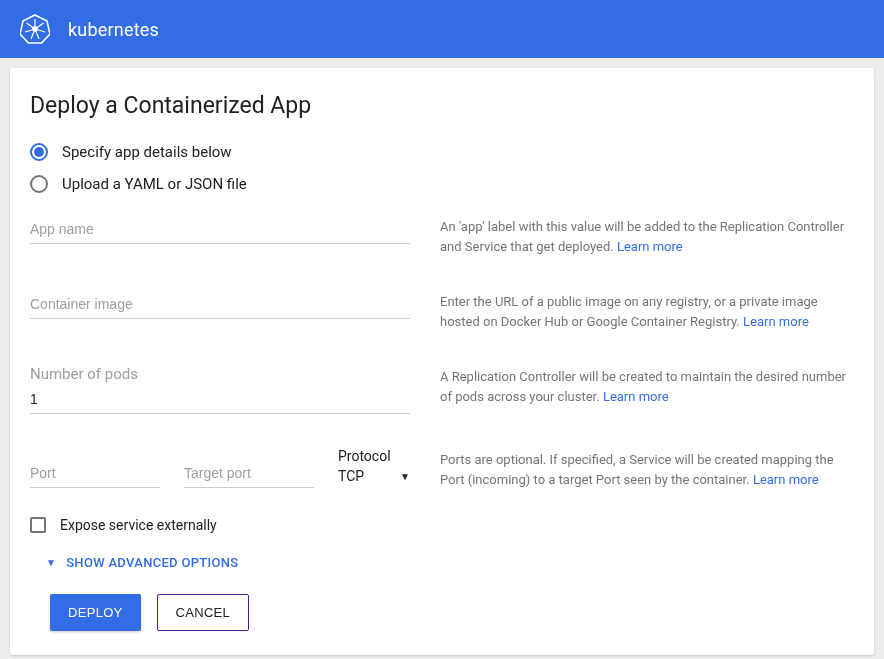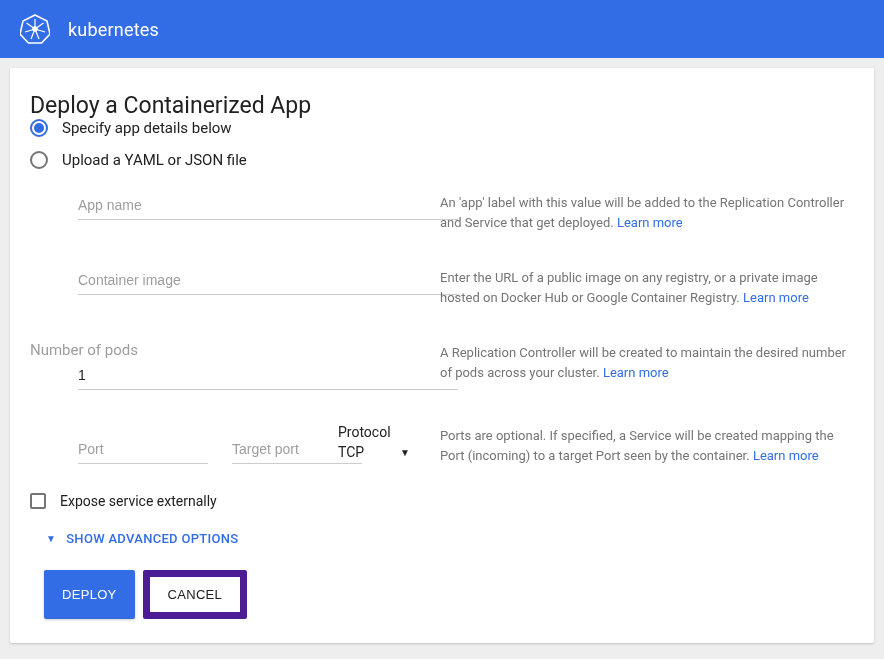--- a/index.html
+++ b/index.html
@@ -39,20 +39,21 @@
   .card {
     background: #fff;
     border-radius: 2px;
     box-shadow: 0 1px 3px rgba(0,0,0,0.12), 0 1px 2px rgba(0,0,0,0.06);
     padding: 24px 20px 24px 20px;
   }
   h1.page-title {
     font-size: 23px;
     font-weight: 400;
     color: #212121;
+    margin-bottom: 24px;
   }
   .radio-group { margin-bottom: 22px; }
   .radio-item {
     display: flex;
     align-items: center;
     margin-bottom: 14px;
     cursor: pointer;
   }
   .radio-circle {
     width: 18px; height: 18px;
@@ -102,21 +103,20 @@
   }
   .field input {
     width: 100%;
     border: none;
     border-bottom: 1px solid rgba(0,0,0,0.2);
     padding: 6px 0 6px 0;
     font-size: 14px;
     background: transparent;
     outline: none;
     color: #212121;
-    margin-left: 48px;
   }
   .field input::placeholder {
     color: #9e9e9e;
   }
   .field .floating-label {
     font-size: 15px;
     color: #9e9e9e;
     display: block;
     margin-bottom: 2px;
   }
@@ -166,42 +166,42 @@
     cursor: pointer;
     margin-left: 16px;
     margin-bottom: 24px;
   }
   .advanced .arrow {
     font-size: 10px;
     margin-right: 10px;
   }
   .buttons {
     display: flex;
-    gap: 8px;
-    margin-left: 14px;
+    gap: 16px;
+    margin-left: 20px;
   }
   .btn {
     padding: 10px 18px;
     font-size: 13px;
     font-weight: 500;
     letter-spacing: 0.3px;
     border-radius: 2px;
     cursor: pointer;
     border: none;
     text-transform: uppercase;
   }
   .btn-primary {
     background: #326de6;
     color: #fff;
     box-shadow: 0 1px 3px rgba(0,0,0,0.2);
   }
   .btn-secondary {
     background: #fff;
     color: #212121;
-    border: 7px solid #4c1d95;
+    border: 1px solid #4c1d95;
   }
 </style>
 </head>
 <body>
 
 <div class="topbar">
   <div class="logo">
     <svg width="30" height="30" viewBox="0 0 30 30">
       <polygon points="15,1 27,7 30,20 21.5,29 8.5,29 0,20 3,7" fill="none" stroke="#fff" stroke-width="1.6"></polygon>
       <g stroke="#fff" stroke-width="1.2" fill="none">

